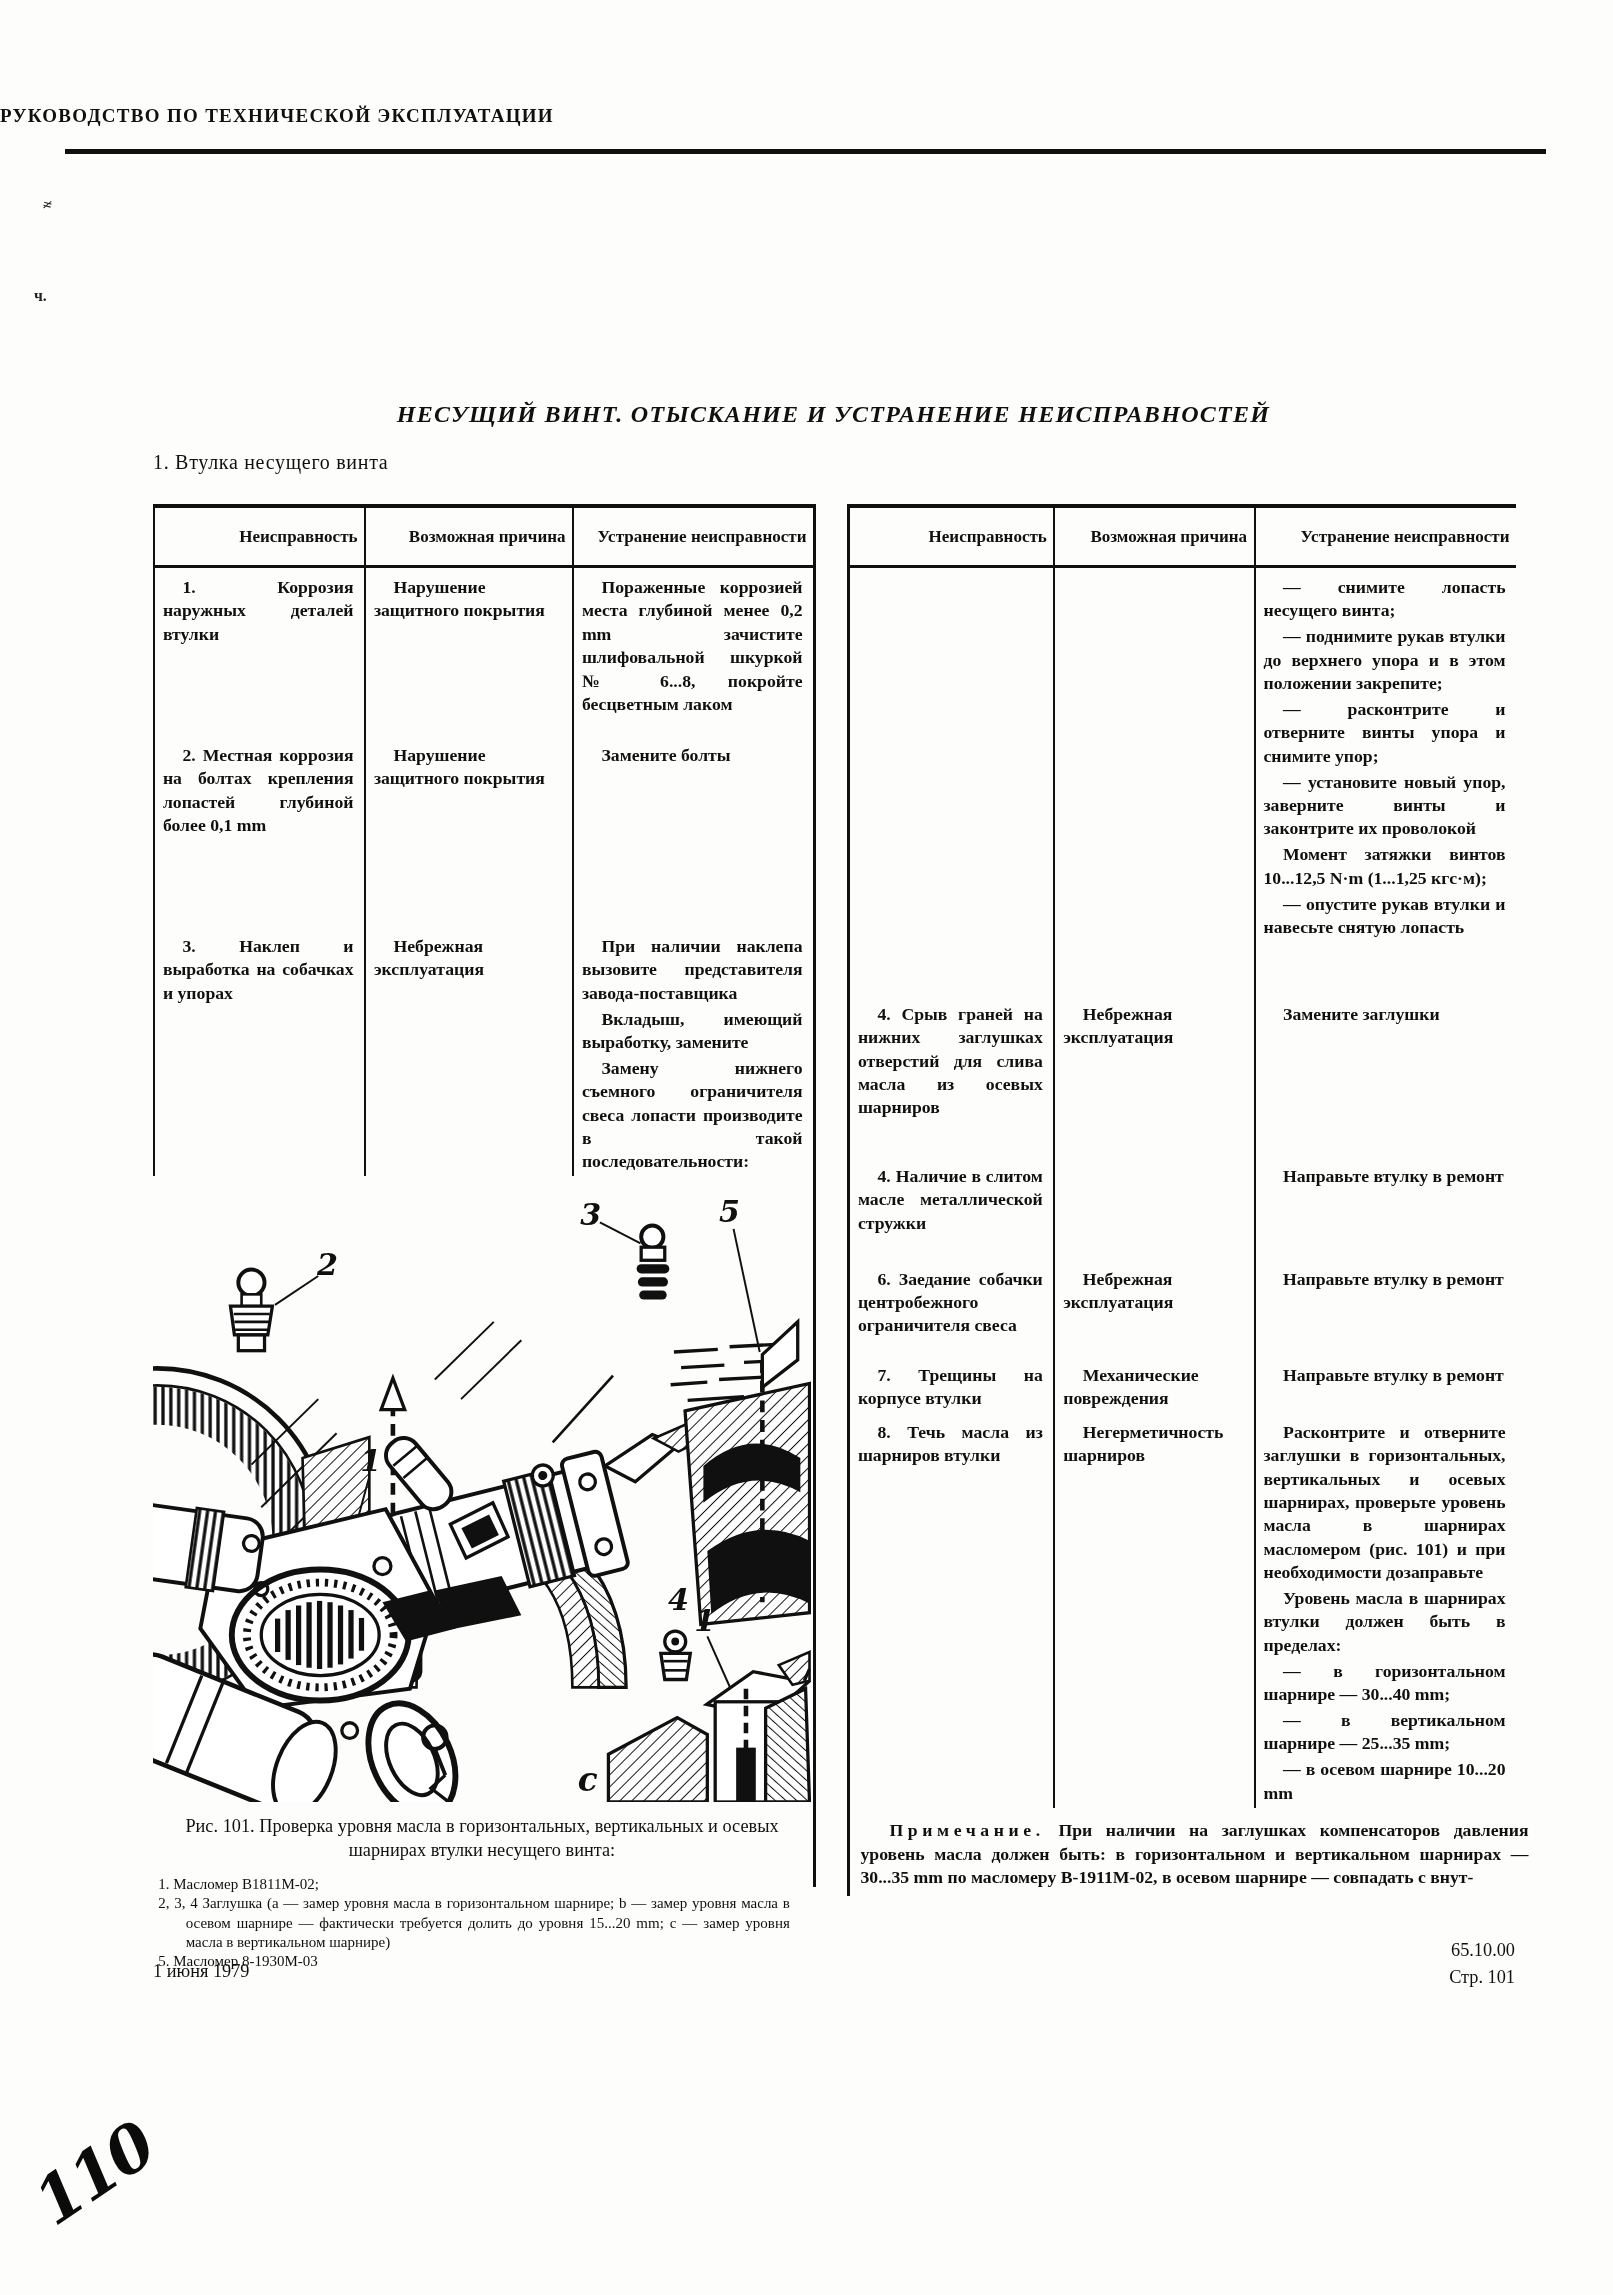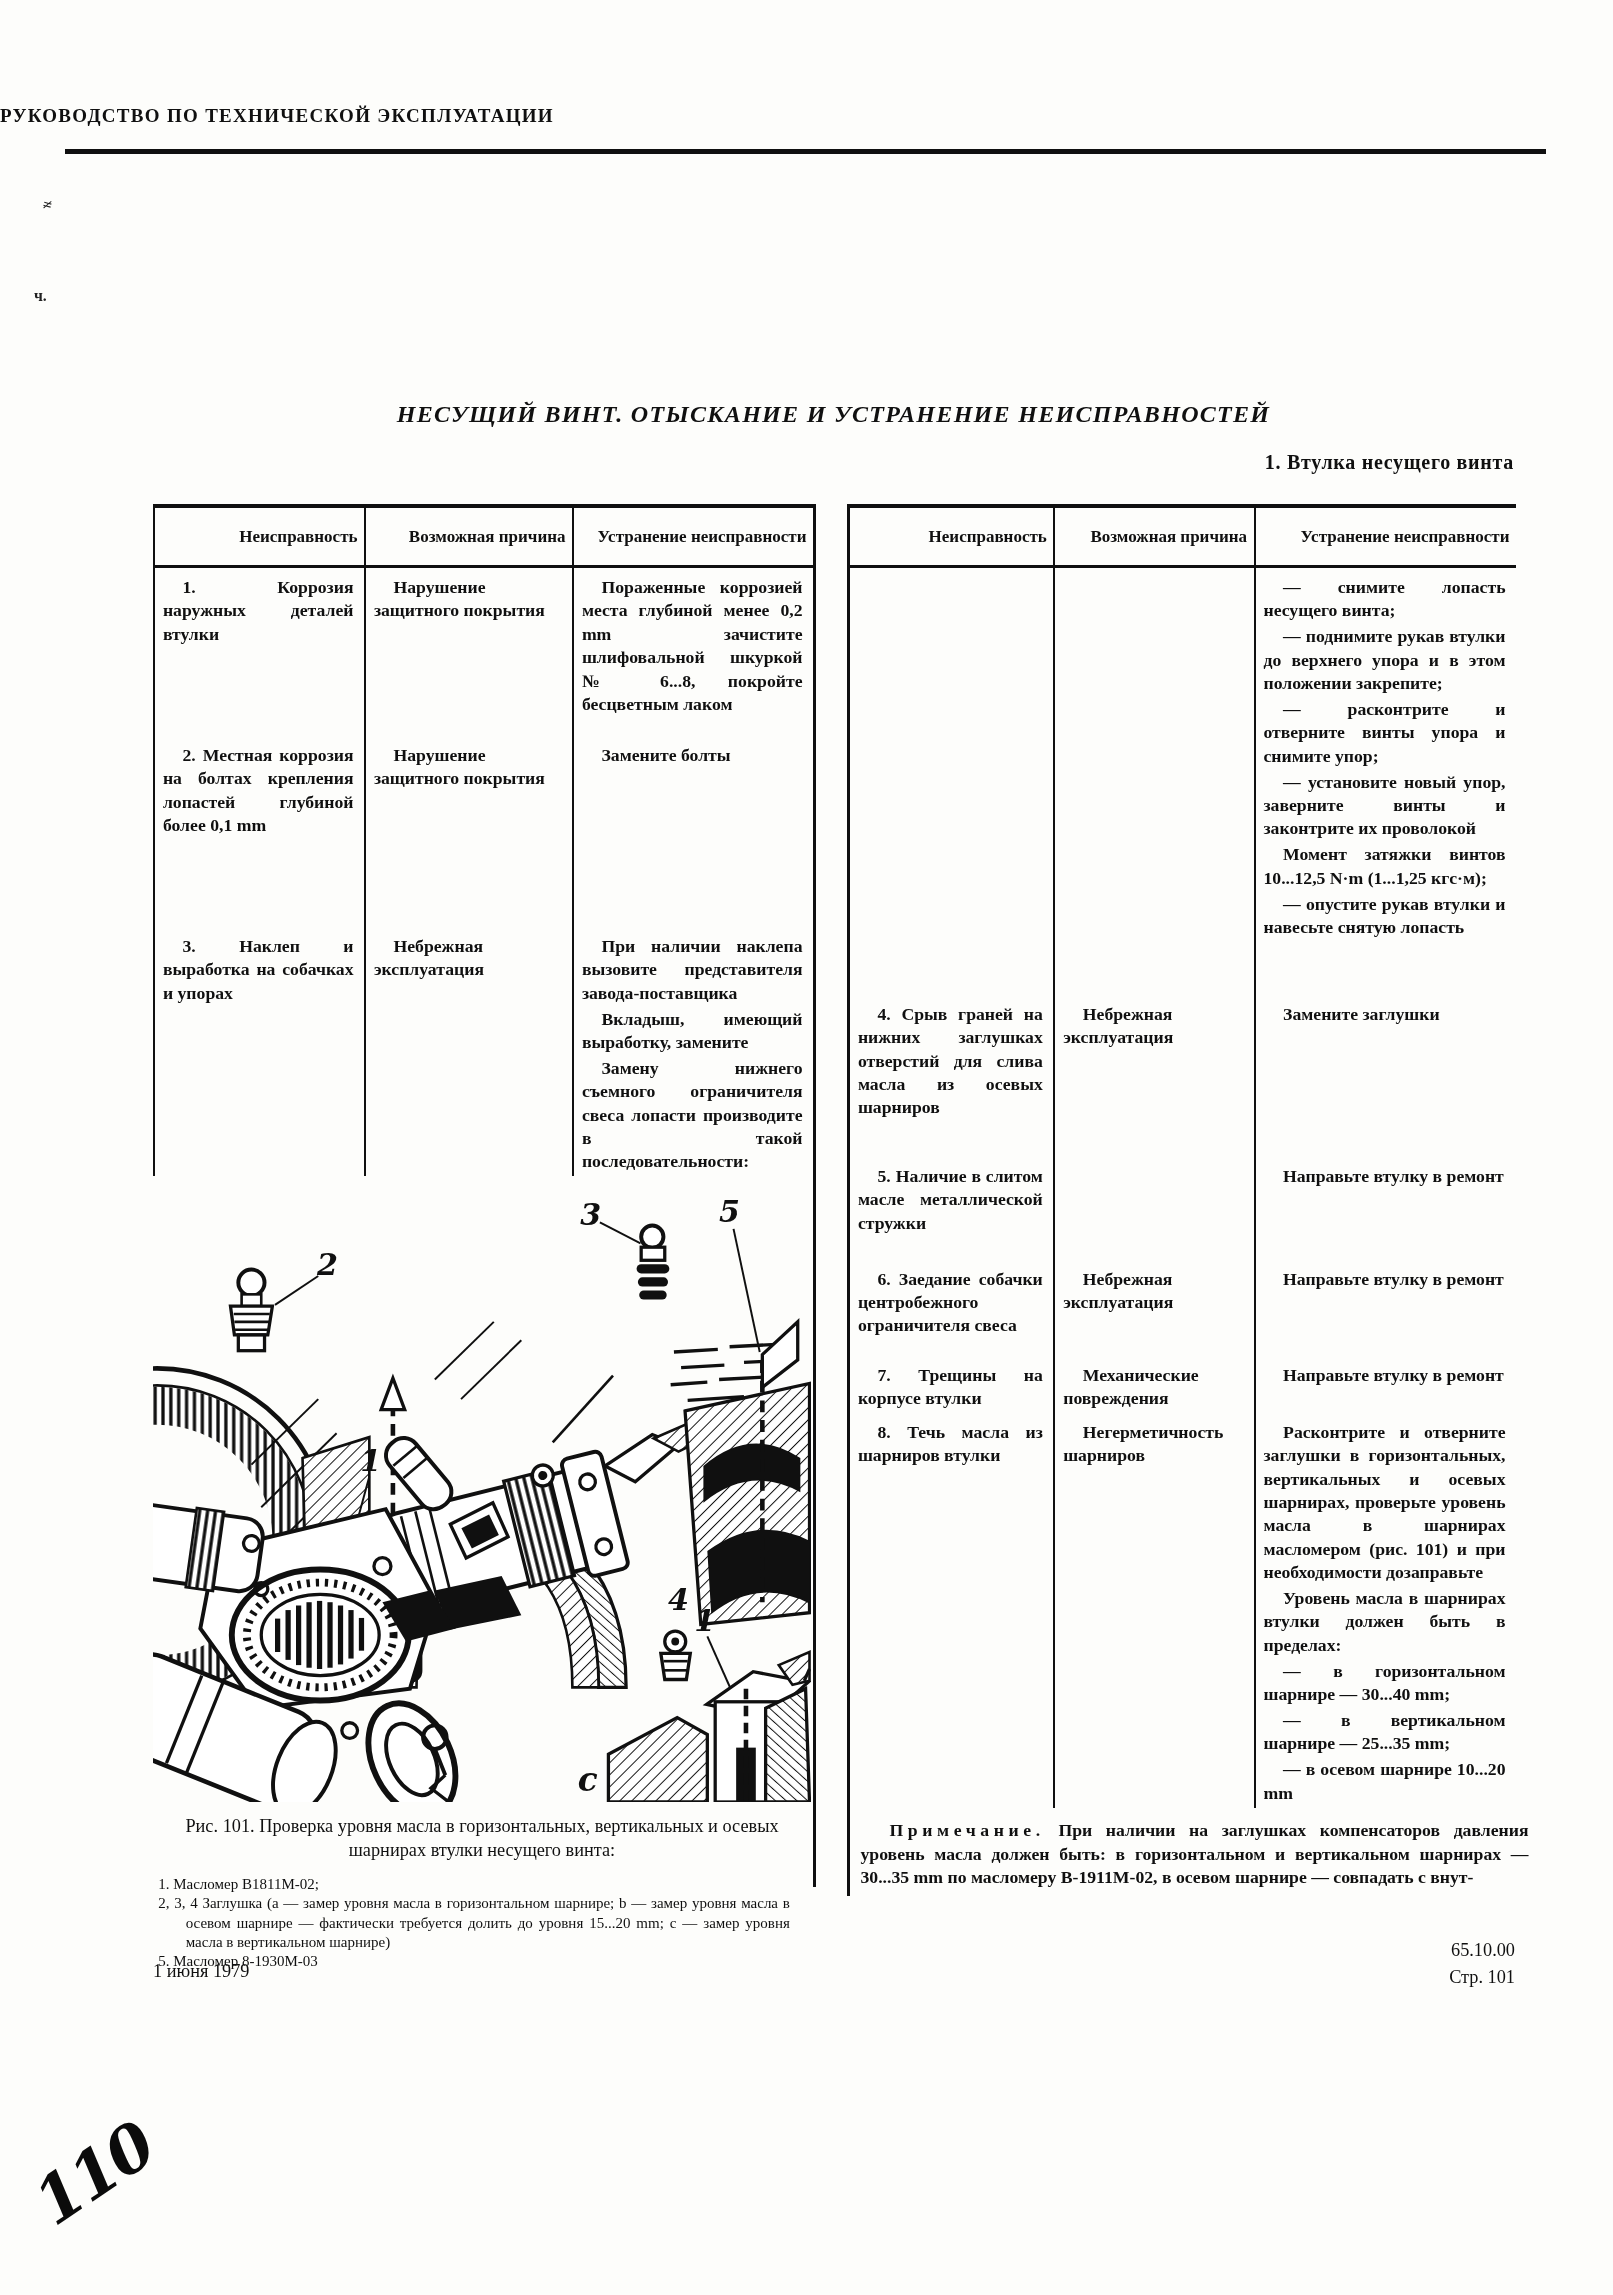--- a/index.html
+++ b/index.html
@@ -23,21 +23,21 @@
   }
   
   .page-title {
     position:absolute; top:401px; left:153px; width:1361px;
     text-align:center; font-size:24px; font-weight:700; letter-spacing:1.3px;
     margin:0;
     font-style:italic;
   }
   .page-subtitle {
     position:absolute; top:451px; left:153px; width:1361px;
-    text-align:right; font-size:20px; font-weight:700; letter-spacing:0.7px;
+    text-align:left; font-size:20px; font-weight:400; letter-spacing:0.7px;
     margin:0;
   }
   
   .col { position:absolute; top:504px; box-sizing:border-box; }
   .left-col  { left:153px;  width:663px; height:1383px; border-right:3.9px solid #101010; }
   .right-col { left:847px; width:689px; height:1392px; border-left:3.3px solid #101010; }
   
   table.fault-table { border-collapse:collapse; table-layout:fixed; }
   .left-col  table.fault-table { width:659px; }
   .right-col table.fault-table { width:666px; }
@@ -402,21 +402,21 @@
             </td>
           <td>
               <p class="para">Небрежная эксплуатация</p>
             </td>
           <td>
               <p class="para">Замените заглушки</p>
             </td>
         </tr>
         <tr class="r5">
           <td>
-              <p class="para">5. Наличие в слитом масле металлической стружки</p>
+              <p class="para">4. Наличие в слитом масле металлической стружки</p>
             </td>
           <td></td>
           <td>
               <p class="para">Направьте втулку в ремонт</p>
             </td>
         </tr>
         <tr class="r6">
           <td>
               <p class="para">6. Заедание собачки центробежного ограничителя свеса</p>
             </td>

